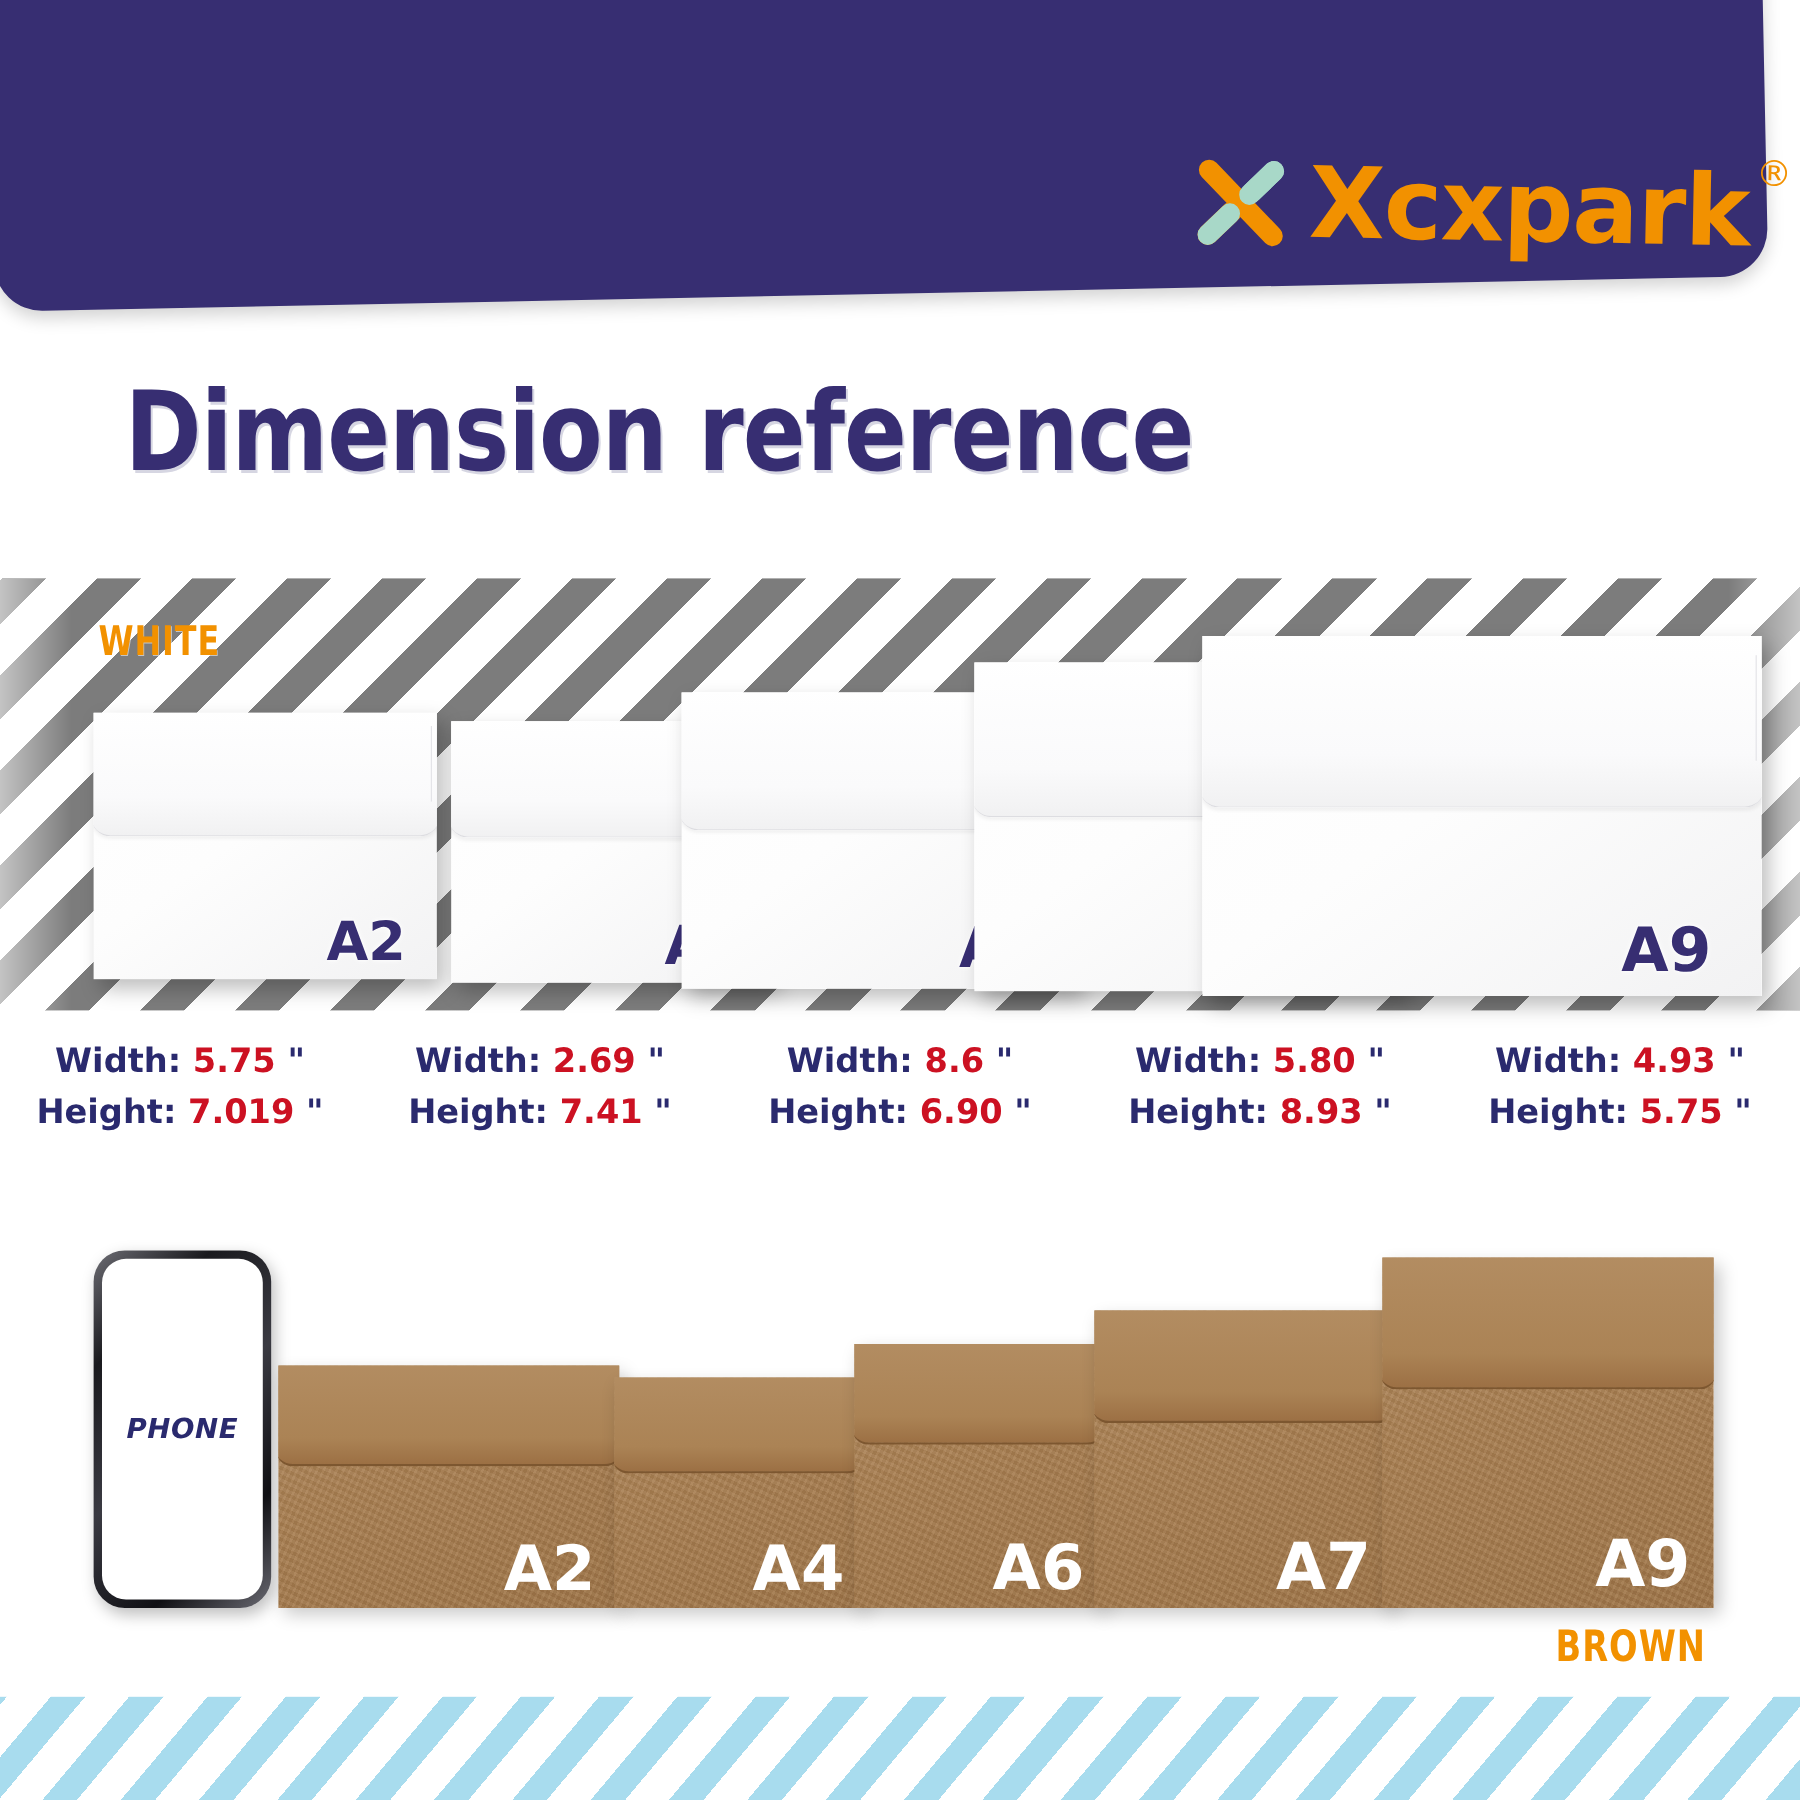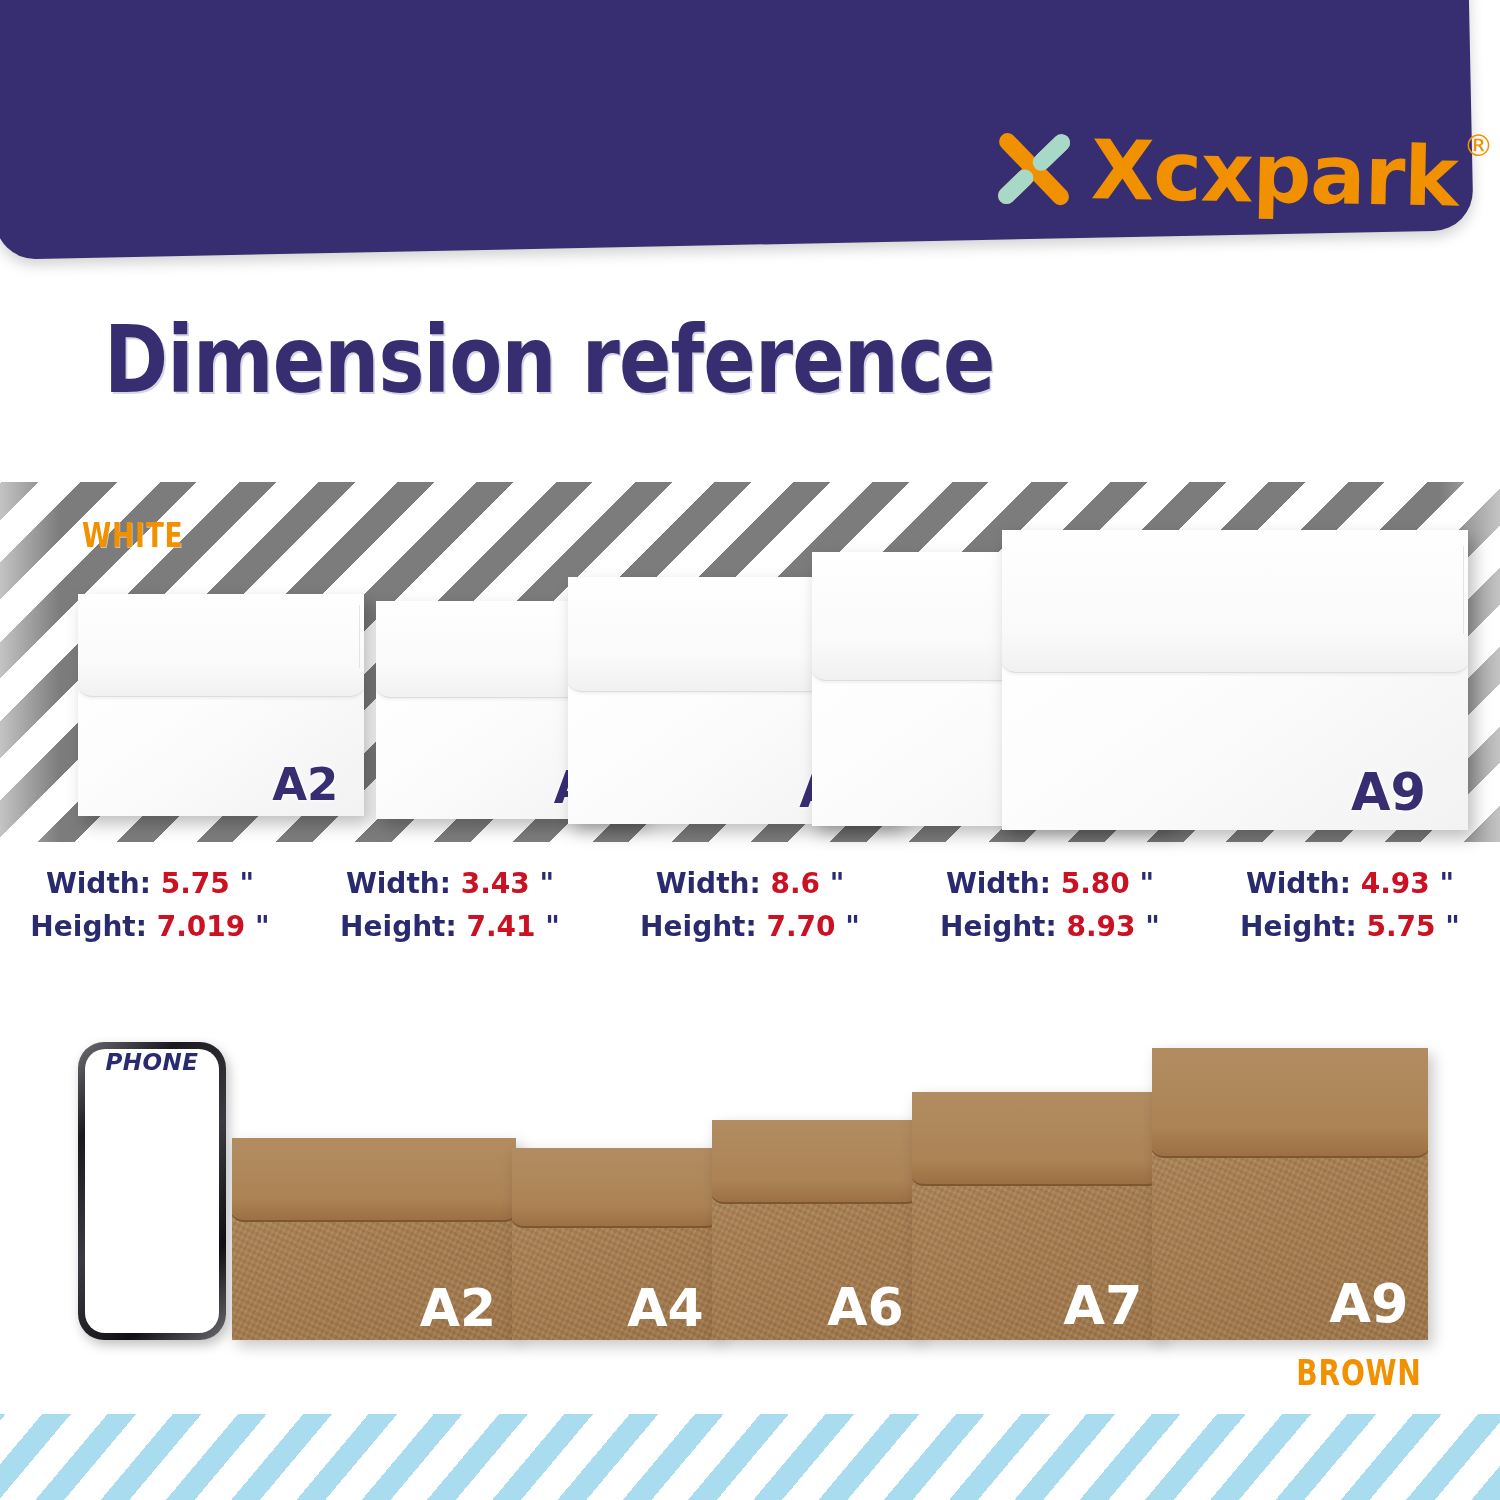--- a/index.html
+++ b/index.html
@@ -214,20 +214,21 @@
     padding: 7px;
     box-sizing: border-box;
     box-shadow: 3px 5px 12px rgba(0,0,0,0.25);
   }
   .phone-screen {
     width: 100%;
     height: 100%;
     border-radius: 20px;
     background: #ffffff;
     display: flex;
+    align-items: center;
     justify-content: center;
   }
   .phone-screen span {
     font-family: "DejaVu Sans", sans-serif;
     font-style: italic;
     font-weight: bold;
     font-size: 23px;
     color: #2A2A6E;
     letter-spacing: 0.5px;
   }
@@ -356,39 +357,39 @@
       <div>
         <span>Height:</span>
         <span class="v">7.019</span>
         <span class="u">"</span>
       </div>
     </div>
 
     <div class="dim-col">
       <div>
         <span>Width:</span>
-        <span class="v">3.43</span>
+        <span class="v">2.69</span>
         <span class="u">"</span>
       </div>
       <div>
         <span>Height:</span>
         <span class="v">7.41</span>
         <span class="u">"</span>
       </div>
     </div>
 
     <div class="dim-col">
       <div>
         <span>Width:</span>
         <span class="v">8.6</span>
         <span class="u">"</span>
       </div>
       <div>
         <span>Height:</span>
-        <span class="v">7.70</span>
+        <span class="v">6.90</span>
         <span class="u">"</span>
       </div>
     </div>
 
     <div class="dim-col">
       <div>
         <span>Width:</span>
         <span class="v">5.80</span>
         <span class="u">"</span>
       </div>

